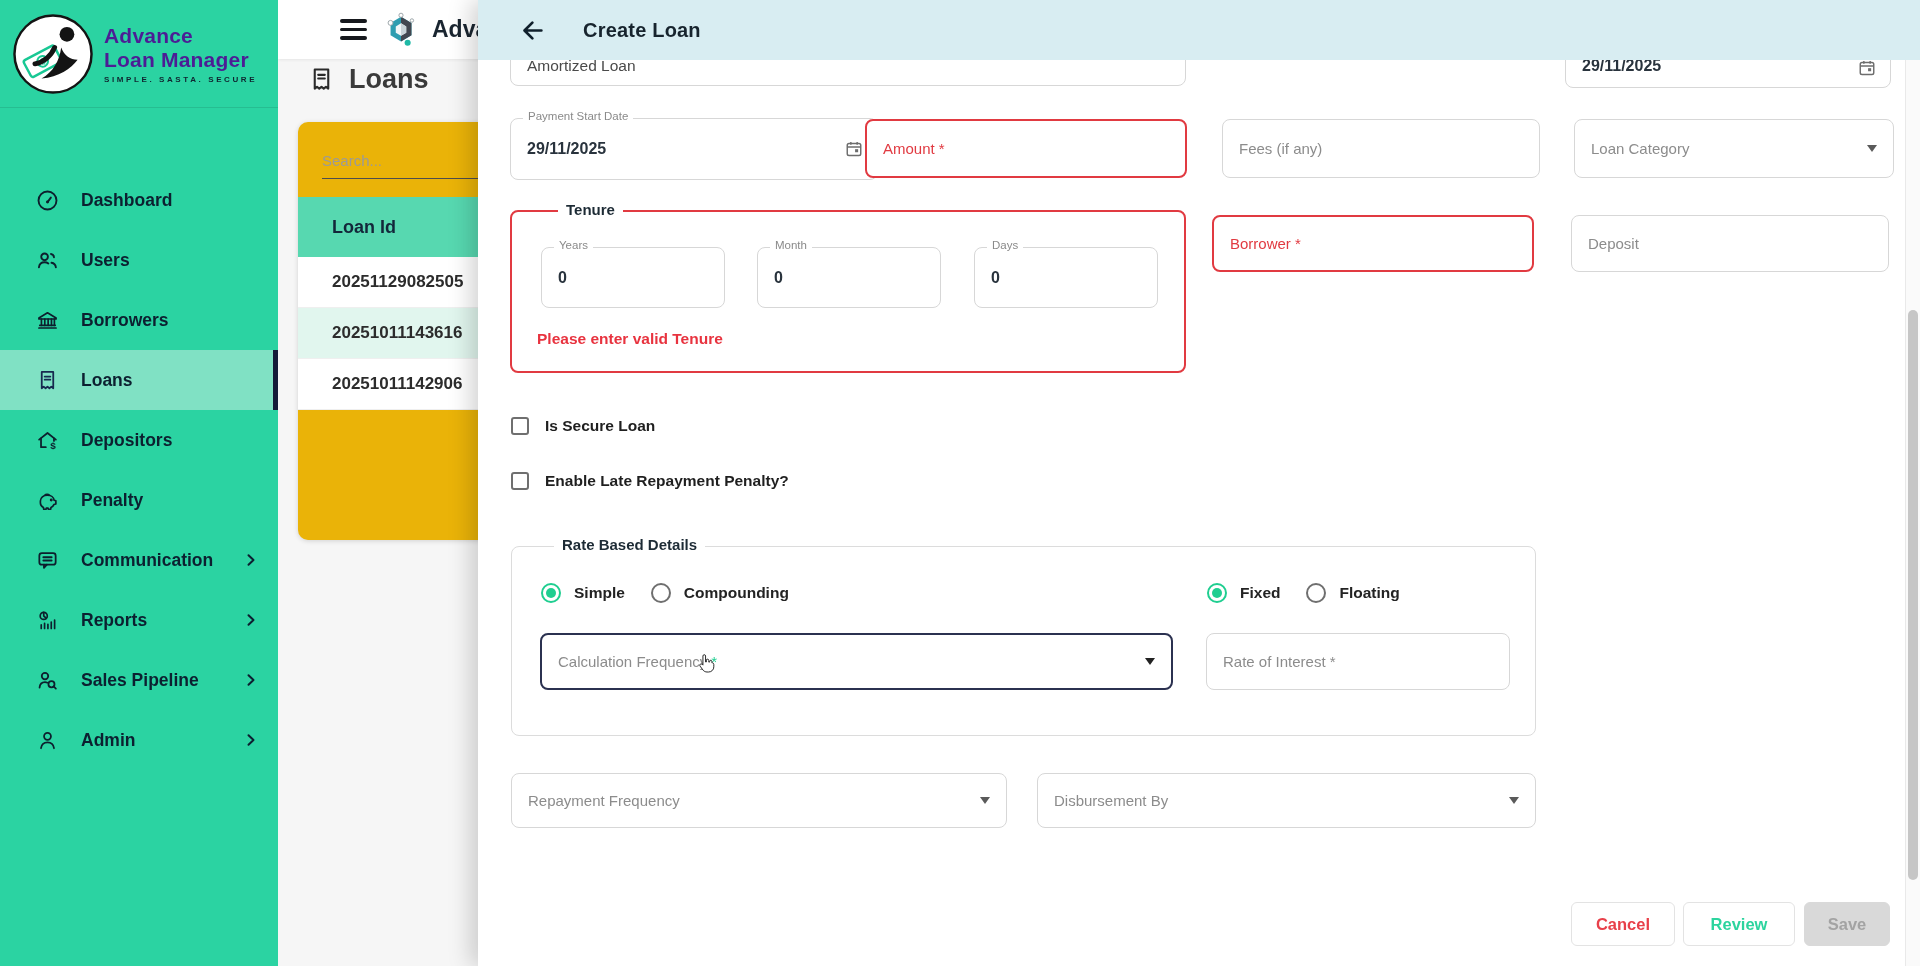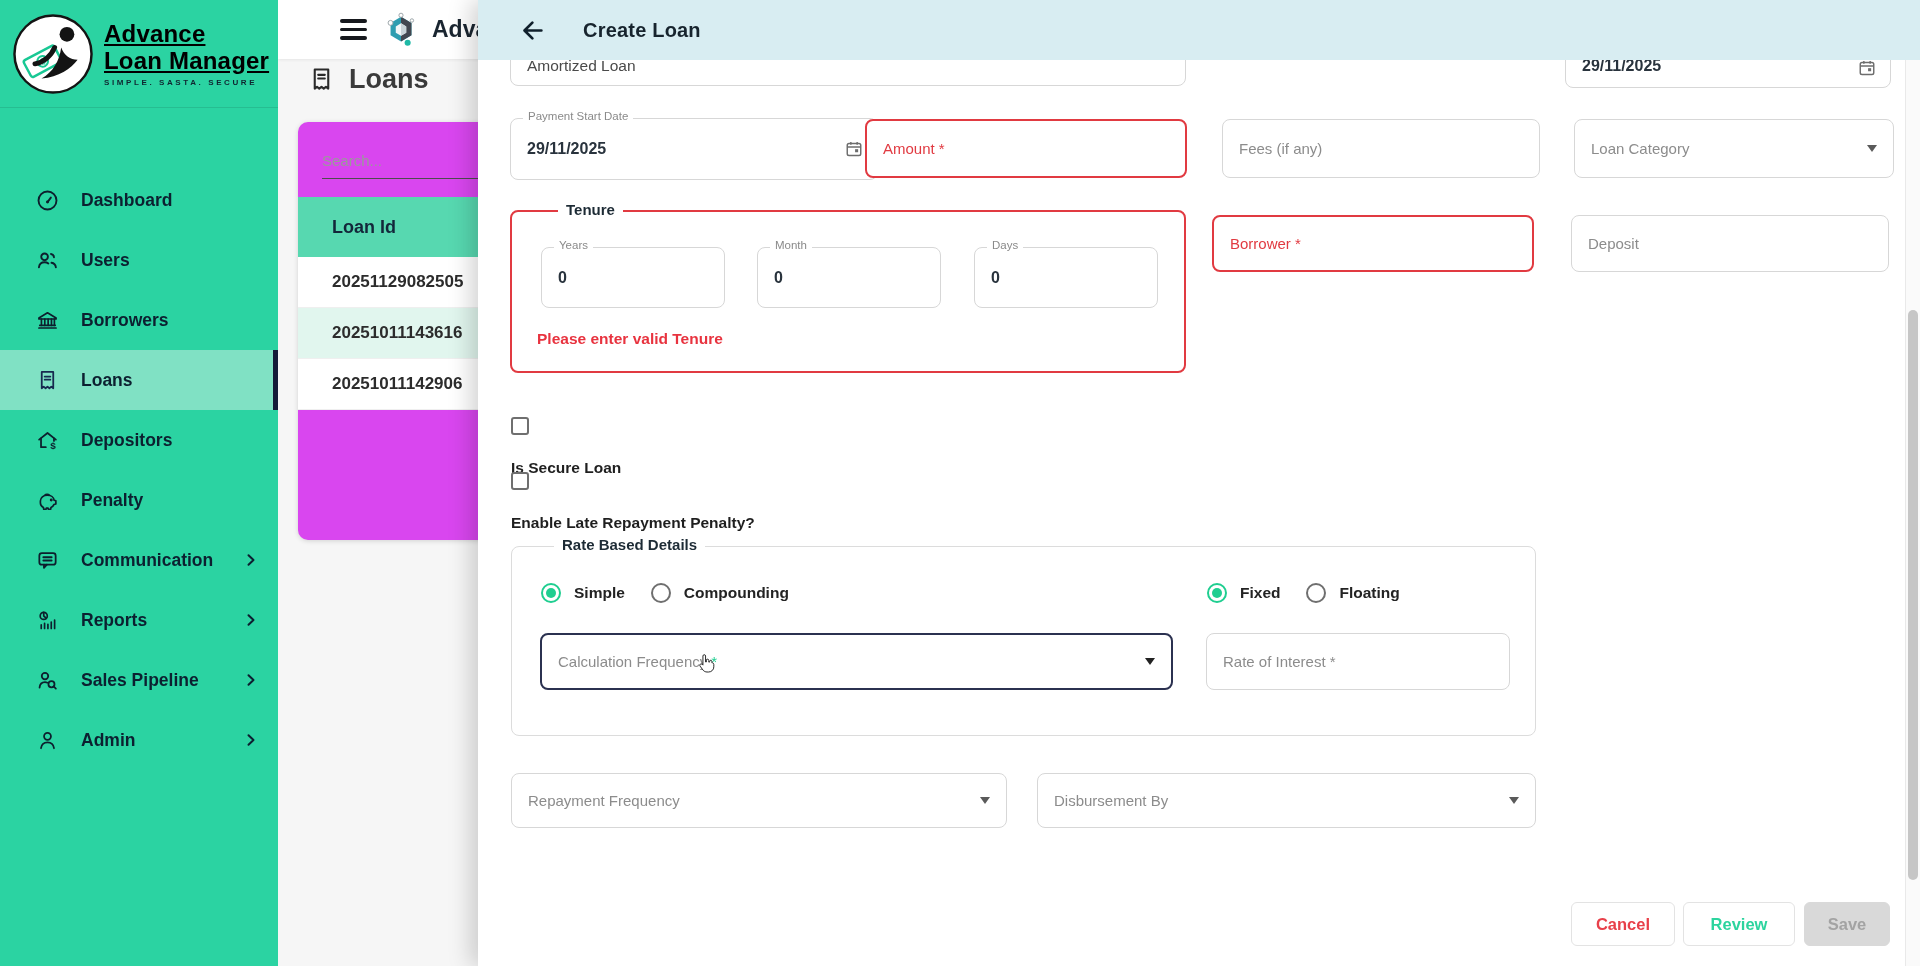--- a/index.html
+++ b/index.html
@@ -4,40 +4,40 @@
 <style>
   html,body{margin:0;padding:0;}
   body{font-family:"Liberation Sans","DejaVu Sans",sans-serif;background:#e9e9e9;}
   #app{position:relative;width:1920px;height:966px;overflow:hidden;background:#f6f6f6;}
   svg{display:block;}
 
   
   .sidebar{position:absolute;left:0;top:0;width:278px;height:966px;background:#2bd3a2;z-index:3;}
   .logo-row{display:flex;align-items:center;gap:10px;padding:13px 0 12px 12px;border-bottom:1px solid rgba(0,0,0,0.10);}
   .logo-circle{width:82px;height:82px;flex:0 0 82px;}
-  .logo-text .l1,.logo-text .l2{font-weight:700;font-size:24px;color:#000000;line-height:1.12;letter-spacing:.2px;text-decoration:underline;}
+  .logo-text .l1,.logo-text .l2{font-weight:700;font-size:21px;color:#4c1d95;line-height:1.12;letter-spacing:.2px;}
   .logo-text .tagline{font-size:8px;font-weight:700;letter-spacing:2.6px;color:#102530;margin-top:4px;white-space:nowrap;}
   .nav{position:absolute;top:170px;left:0;right:0;}
   .nav-item{height:60px;display:flex;align-items:center;padding-left:36px;gap:22px;color:#0c2030;font-size:17.5px;font-weight:600;position:relative;cursor:pointer;}
   .nav-item .nav-ic{width:23px;height:23px;color:#0d1f2d;}
   .nav-item.selected{background:#80e1c4;}
   .nav-item.selected::after{content:"";position:absolute;right:0;top:0;bottom:0;width:5px;background:#141b38;}
   .nav-item.selected .nav-ic{color:#17294f;}
   .chev{position:absolute;right:22px;color:#0c2030;}
 
   
   .midpanel{position:absolute;left:278px;top:0;width:200px;height:966px;background:#f6f6f6;overflow:hidden;z-index:1;}
   .mid-topbar{position:absolute;top:0;left:0;width:320px;height:59px;background:#fff;display:flex;align-items:center;box-shadow:0 1px 3px rgba(0,0,0,0.07);padding-left:40px;}
   .burger{margin-left:22px;width:27px;display:flex;flex-direction:column;gap:5px;cursor:pointer;}
   .burger span{height:3.5px;background:#16181d;border-radius:2px;}
   .hexlogo{margin-left:15px;}
   .app-name{margin-left:12px;font-size:23px;font-weight:700;color:#1a2530;white-space:nowrap;}
   .loans-heading{position:absolute;top:64px;left:30px;display:flex;align-items:center;gap:14px;color:#3a3a3a;font-size:27px;font-weight:700;}
   .loans-heading .h-ic{color:#2b2b2b;}
-  .list-card{position:absolute;left:20px;top:122px;width:300px;height:418px;background:#d946ef;border-radius:10px;box-shadow:0 1px 5px rgba(0,0,0,0.15);overflow:hidden;}
+  .list-card{position:absolute;left:20px;top:122px;width:300px;height:418px;background:#eab308;border-radius:10px;box-shadow:0 1px 5px rgba(0,0,0,0.15);overflow:hidden;}
   .search-wrap{padding:30px 24px 0;}
   .search-input{width:160px;border:none;outline:none;border-bottom:1px solid #4d4d4d;background:transparent;font-family:inherit;font-size:15px;color:#333;padding:0 0 9px 0;}
   .search-input::placeholder{color:#9a9a9a;}
   .tbl{margin-top:18px;}
   .thead{height:60px;background:#57d8b0;display:flex;align-items:center;padding-left:34px;font-size:18px;font-weight:700;color:#13273a;}
   .trow{height:50px;display:flex;align-items:center;padding-left:34px;font-size:17px;font-weight:600;color:#2c2c2c;border-bottom:1px solid #efefef;background:#fff;cursor:pointer;}
   .trow.alt{background:#e1f6ee;}
 
   
   .overlay{position:absolute;left:478px;top:0;width:1442px;height:966px;background:#fff;box-shadow:-7px 0 22px rgba(0,0,0,0.18);z-index:4;}
@@ -52,21 +52,21 @@
   .value{font-weight:700;color:#29333d;font-size:16px;}
   .caret{position:absolute;right:16px;width:0;height:0;border-left:5.5px solid transparent;border-right:5.5px solid transparent;border-top:7px solid #5a5a5a;}
   .caret.dark{border-top-color:#222;}
   .cal-ic{position:absolute;right:14px;}
 
   .fieldset{position:absolute;border:1px solid #dcdcdc;border-radius:8px;box-sizing:border-box;background:#fff;}
   .fieldset.error{border:2px solid #e13a41;}
   .legend{position:absolute;top:-11px;background:#fff;padding:0 8px;font-size:15px;font-weight:700;color:#1d2b35;white-space:nowrap;}
   .tenure-error{position:absolute;left:25px;top:118px;color:#e8333f;font-weight:700;font-size:15.5px;}
 
-  .cb-row{position:absolute;left:33px;display:flex;align-items:flex-start;gap:24px;cursor:pointer;flex-direction:column;}
+  .cb-row{position:absolute;left:33px;display:flex;align-items:flex-start;gap:16px;cursor:pointer;}
   .cb{width:18px;height:18px;border:2px solid #6f6f6f;border-radius:3px;background:#fff;box-sizing:border-box;}
   .cb-label{font-size:15.5px;font-weight:600;color:#1f1f1f;}
 
   .radio-group{position:absolute;display:flex;align-items:center;gap:26px;}
   .radio-pair{display:flex;align-items:center;gap:13px;cursor:pointer;}
   .radio{width:20px;height:20px;border-radius:50%;box-sizing:border-box;position:relative;}
   .radio.on{border:2px solid #1fce90;}
   .radio.on::after{content:"";position:absolute;inset:3px;background:#1fce90;border-radius:50%;}
   .radio.off{border:2px solid #6f6f6f;}
   .radio-label{font-size:15.5px;font-weight:600;color:#232323;}

